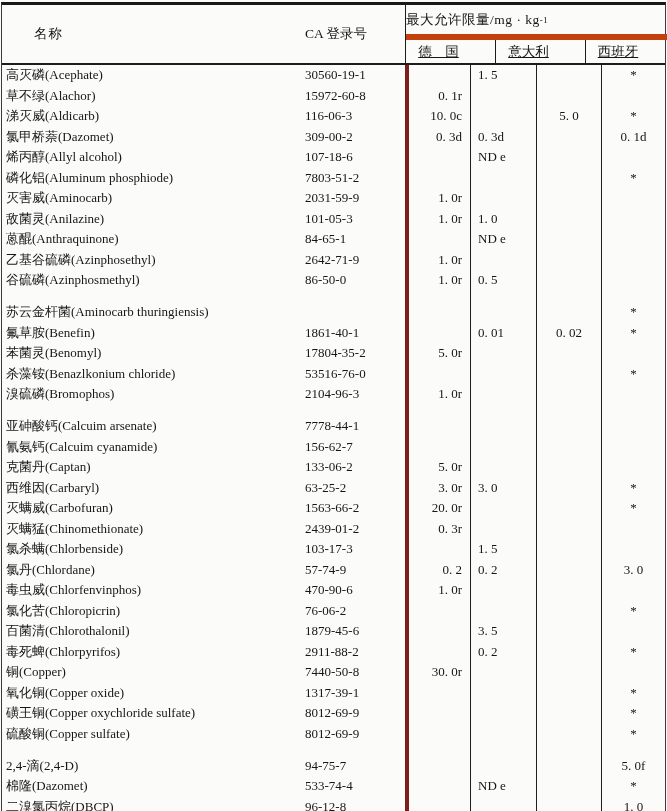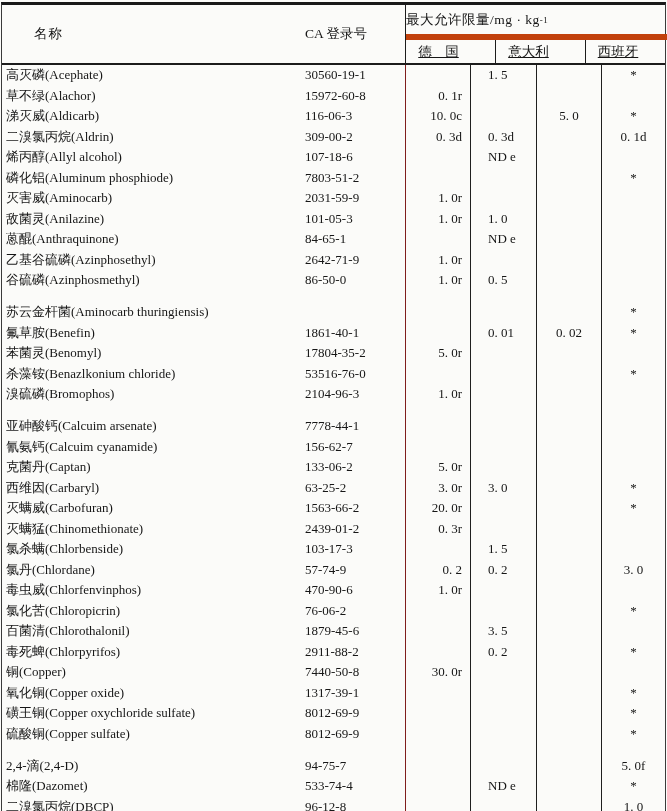--- a/index.html
+++ b/index.html
@@ -41,22 +41,22 @@
   .h-country + .h-country{border-left:1px solid #1c1c1c;margin-left:24px;}
   .h-c1{width:65px;} .h-c2{width:66px;} .h-c3{width:65px;} .h-c4{flex:1;}
   
   .tbody{}
   .r{display:flex;height:20.5px;align-items:center;}
   .r.sp{height:11.5px;}
   .c{box-sizing:border-box;height:100%;display:flex;align-items:center;font-size:13px;}
   .c0{width:403px;flex:0 0 403px;}
   .nm{flex:1;padding-left:4px;white-space:nowrap;overflow:hidden;}
   .ca{width:100px;flex:0 0 100px;white-space:nowrap;}
-  .c1{width:65px;flex:0 0 65px;border-left:1px solid #7f1d1d;justify-content:flex-end;padding-right:8px;}
-  .c2{width:66px;flex:0 0 66px;border-left:1px solid #1f1f1f;justify-content:flex-start;padding-left:17px;}
+  .c1{width:65px;flex:0 0 65px;border-left:4px solid #7f1d1d;justify-content:flex-end;padding-right:8px;}
+  .c2{width:66px;flex:0 0 66px;border-left:1px solid #1f1f1f;justify-content:flex-start;padding-left:7px;}
   .c3{width:65px;flex:0 0 65px;border-left:1px solid #1f1f1f;justify-content:center;}
   .c4{flex:1;border-left:1px solid #1f1f1f;justify-content:center;}
 </style>
 </head>
 <body>
 
 <div class="page">
   <div class="tbl">
 
     <div class="thead">
@@ -104,21 +104,21 @@
             <span class="nm">涕灭威(Aldicarb)</span>
             <span class="ca">116-06-3</span>
           </div>
           <div class="c c1">10. 0c</div>
           <div class="c c2"></div>
           <div class="c c3">5. 0</div>
           <div class="c c4">*</div>
         </div>
         <div class="r">
           <div class="c c0">
-            <span class="nm">二溴氯丙烷(Aldrin)</span>
+            <span class="nm">氯甲桥萘(Dazomet)</span>
             <span class="ca">309-00-2</span>
           </div>
           <div class="c c1">0. 3d</div>
           <div class="c c2">0. 3d</div>
           <div class="c c3"></div>
           <div class="c c4">0. 1d</div>
         </div>
         <div class="r">
           <div class="c c0">
             <span class="nm">烯丙醇(Allyl alcohol)</span>

